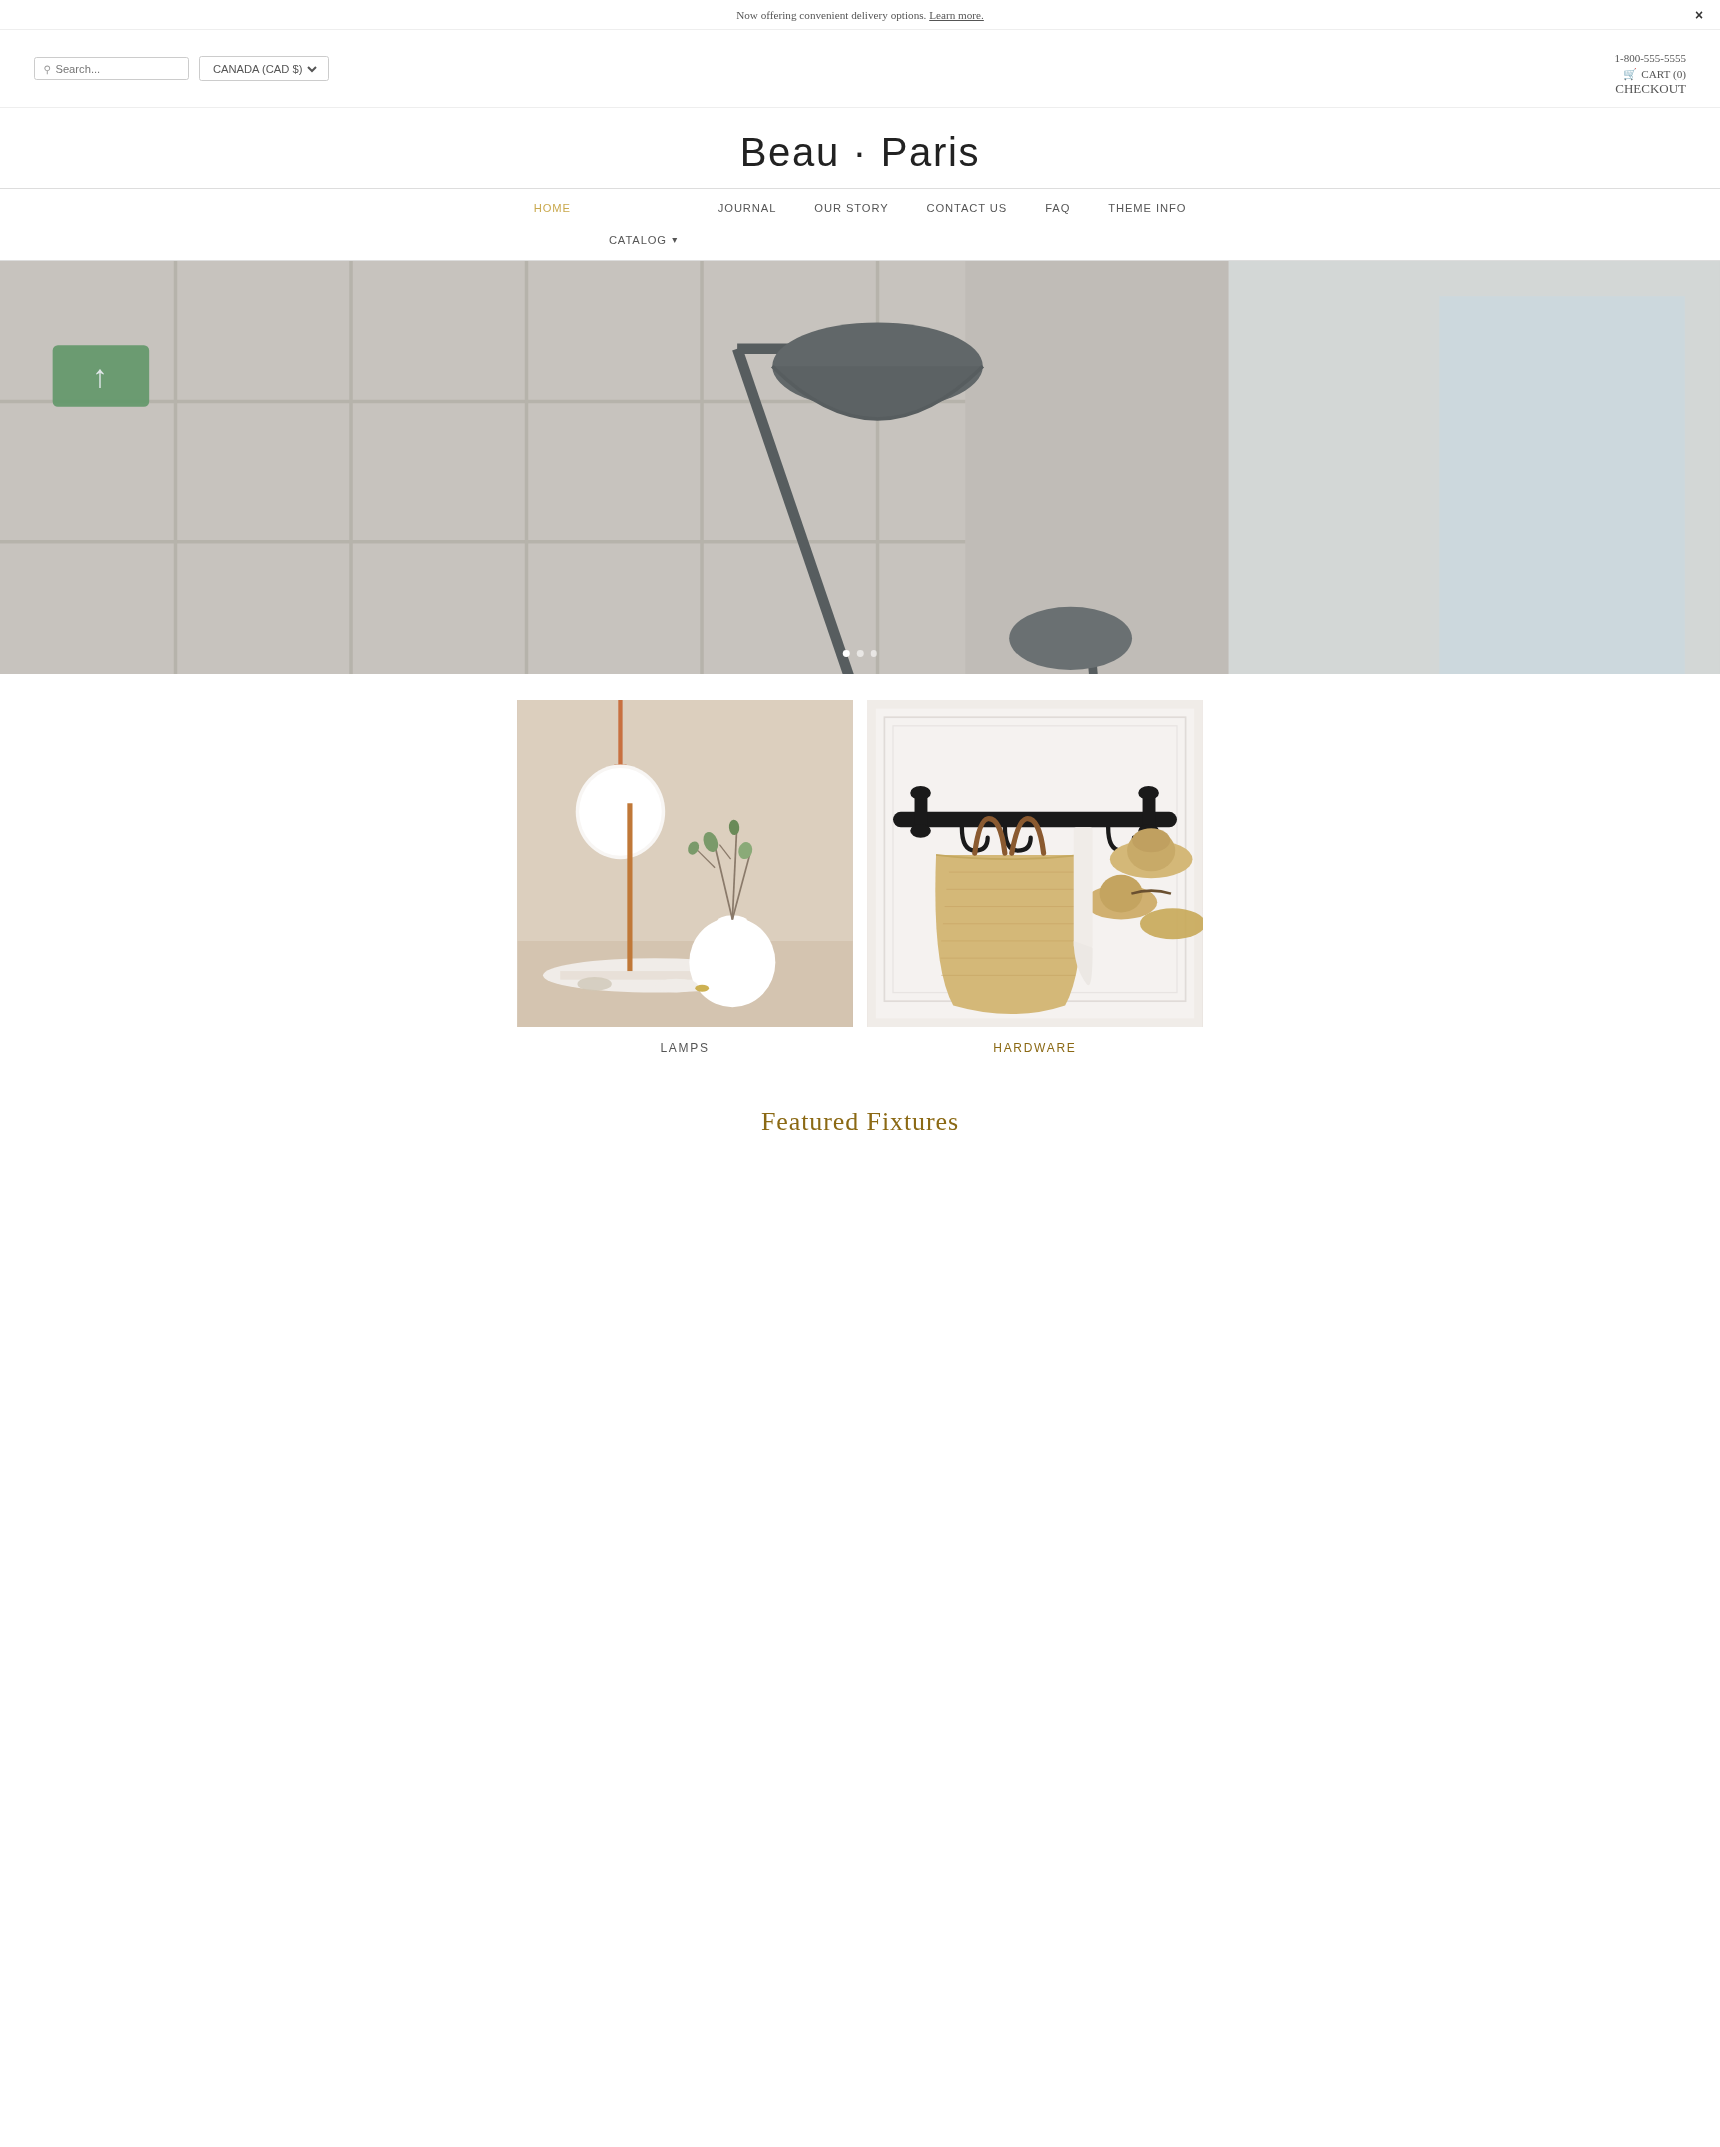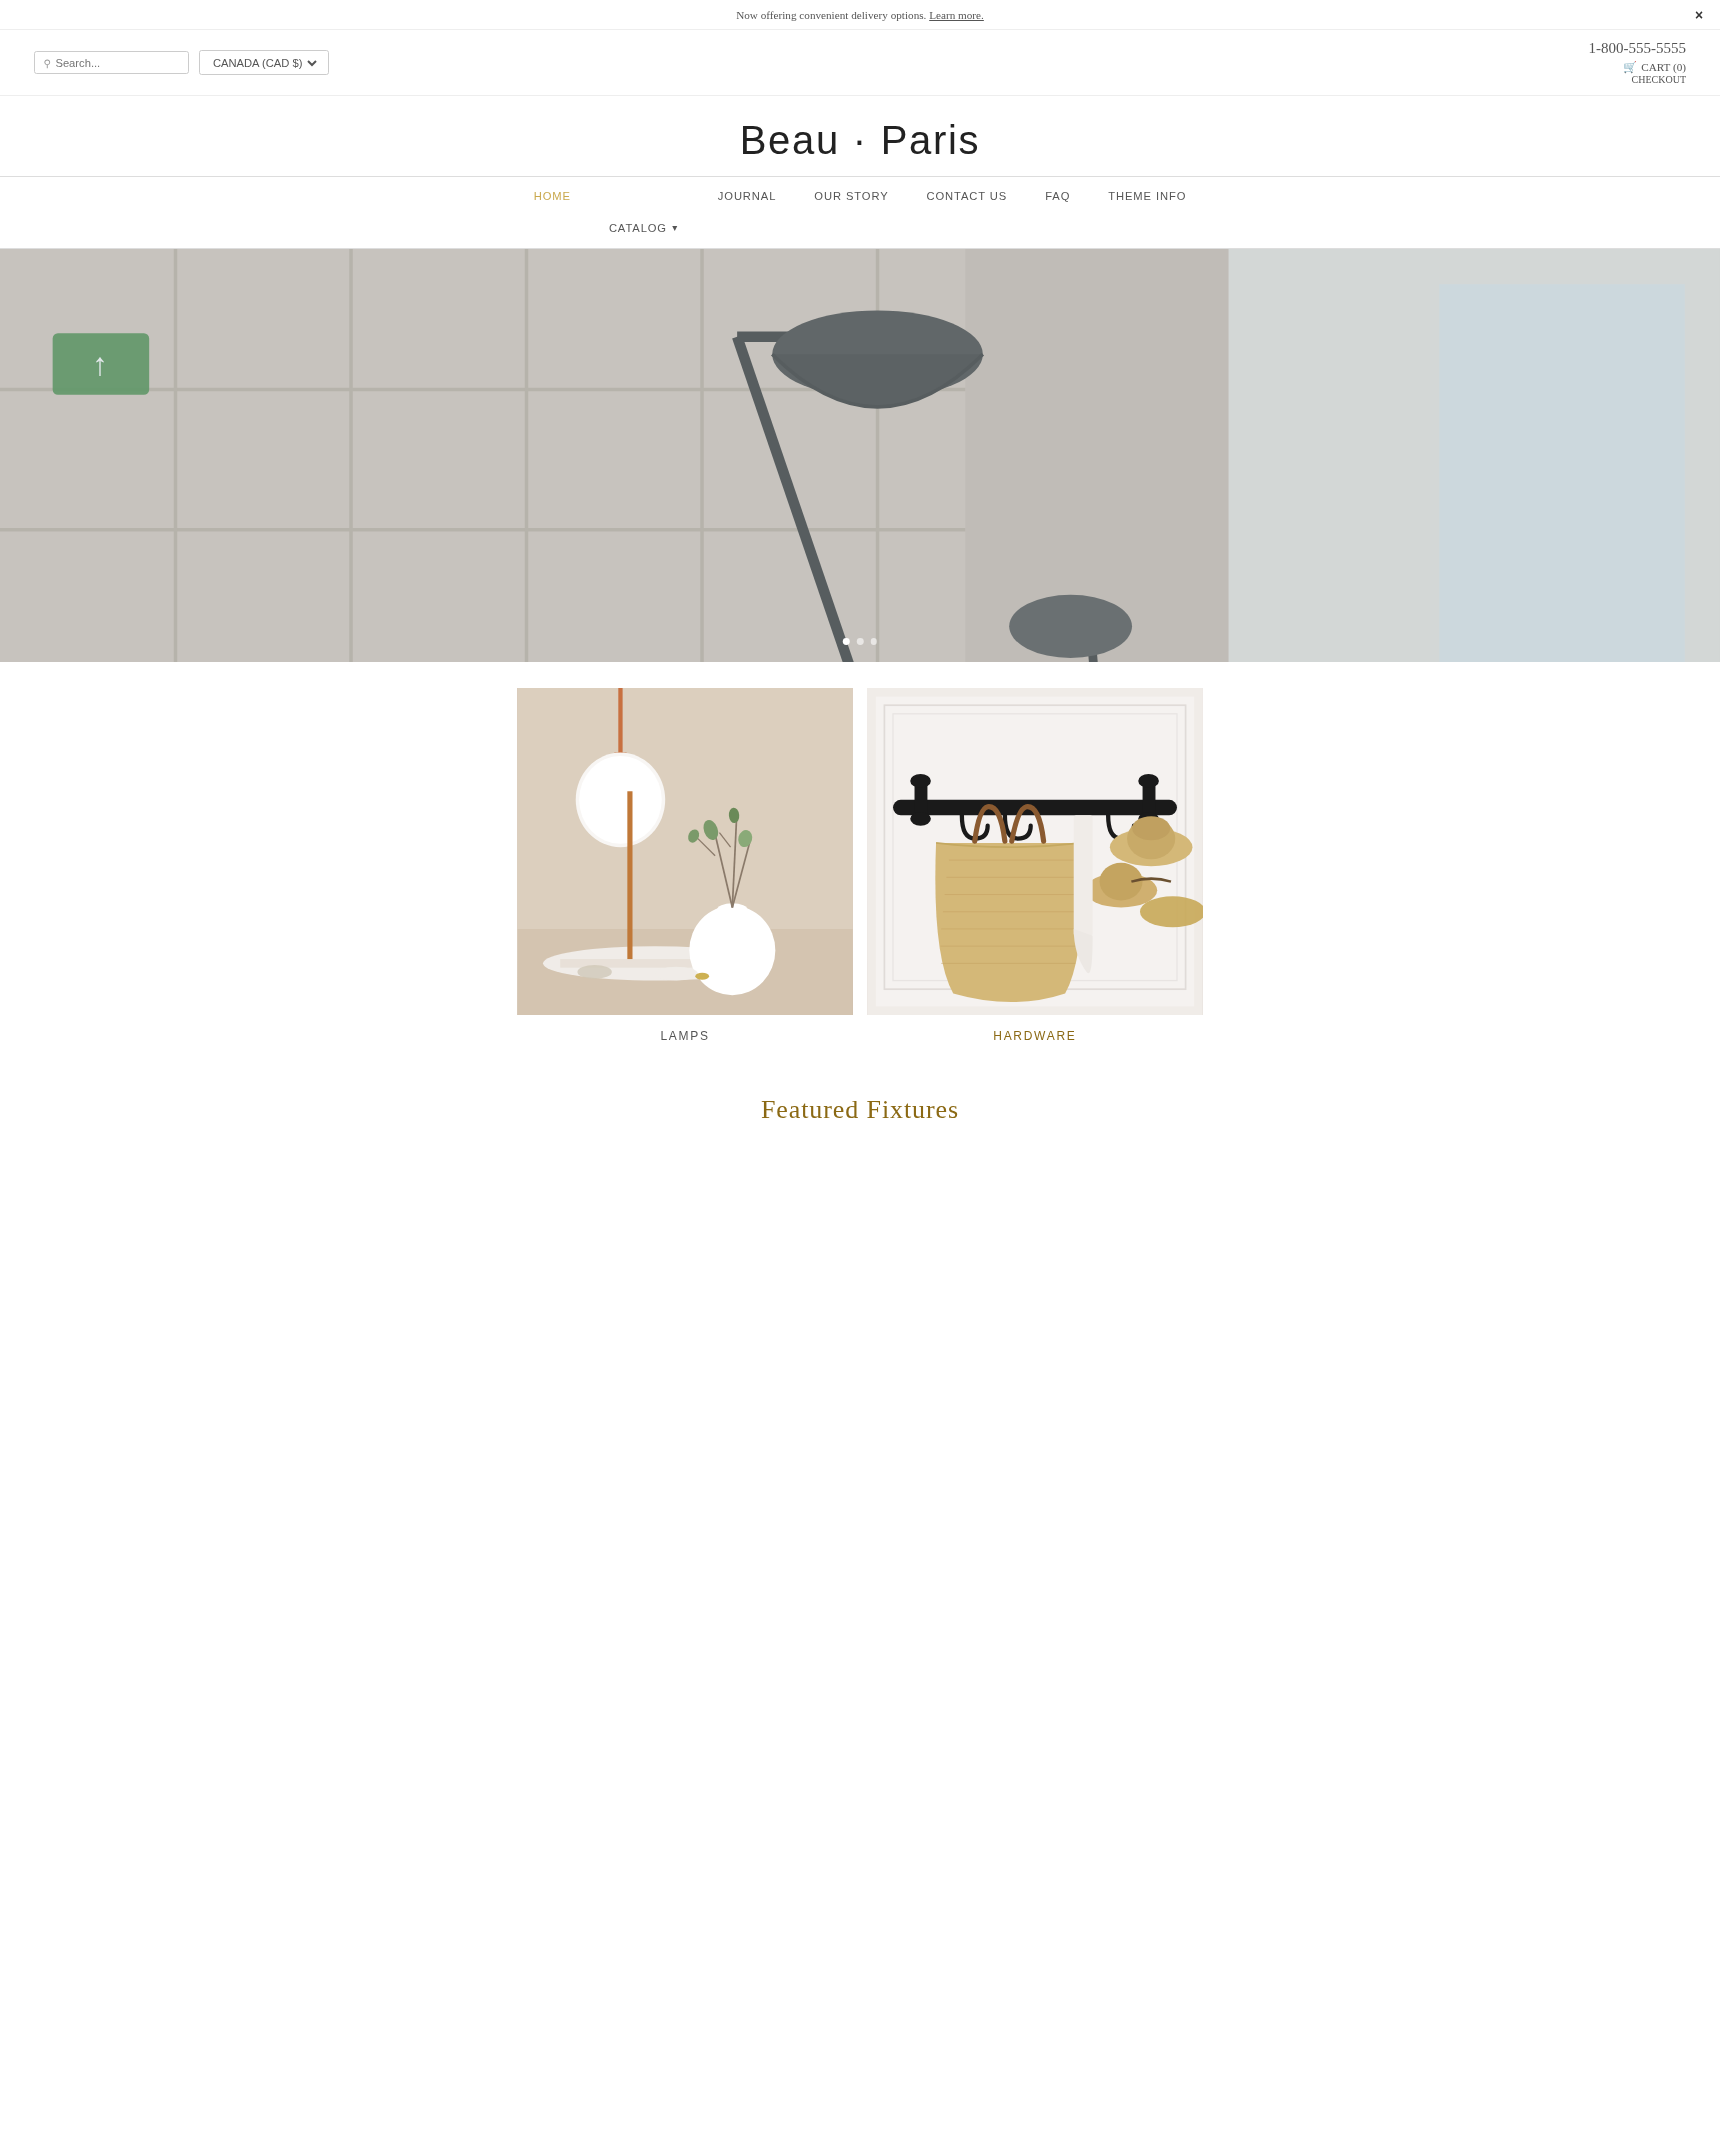--- a/index.html
+++ b/index.html
@@ -71,38 +71,39 @@
     }
     .currency-select select {
       border: none;
       outline: none;
       font-size: 11.2px;
       background: transparent;
       cursor: pointer;
       color: #555;
     }
     .phone-number {
-      font-size: 15px;
-      color: #555;
+      font-size: 11px;
+      color: #555;
+      margin-top: 12px;
     }
     .cart-checkout {
       display: flex;
       flex-direction: column;
       align-items: flex-end;
     }
     .cart-link {
       font-size: 11.2px;
       color: #555;
       text-decoration: none;
       display: flex;
       align-items: center;
       gap: 4.3px;
     }
     .checkout-link {
-      font-size: 10px;
+      font-size: 13px;
       color: #555;
       text-decoration: none;
     }
 
     
     .logo-section {
       text-align: center;
       padding: 21.5px 0 13px;
     }
     .logo-text {

